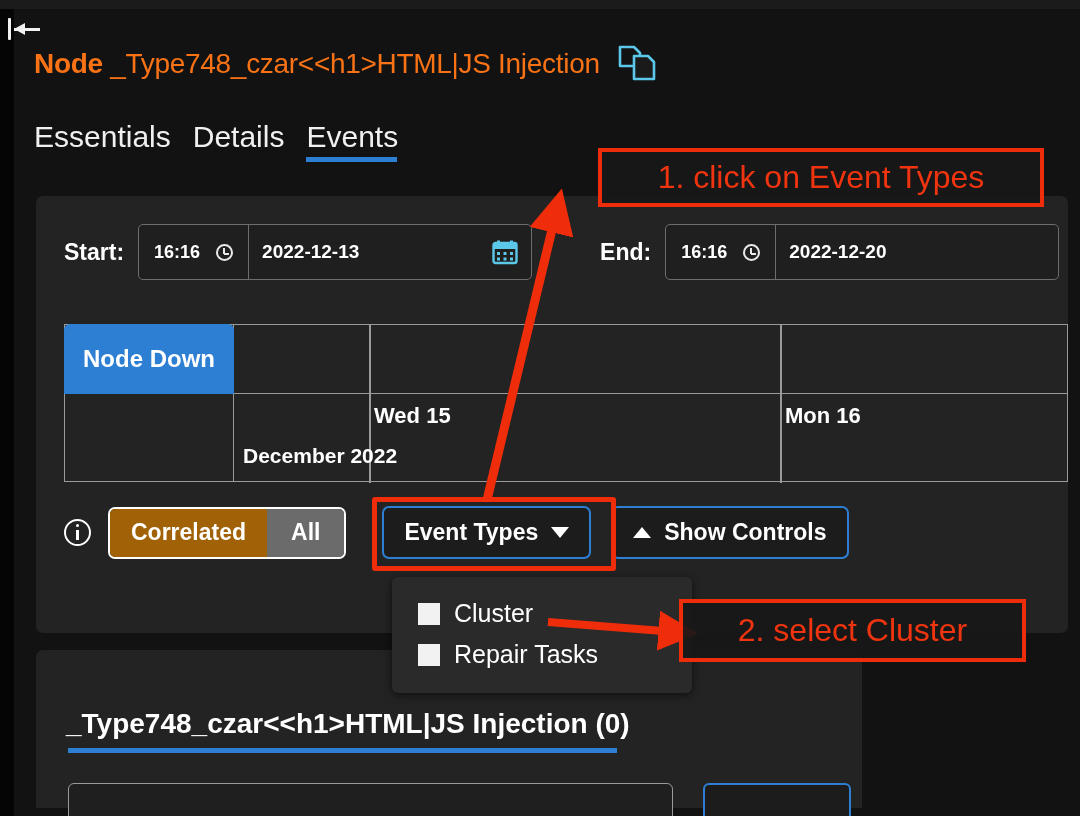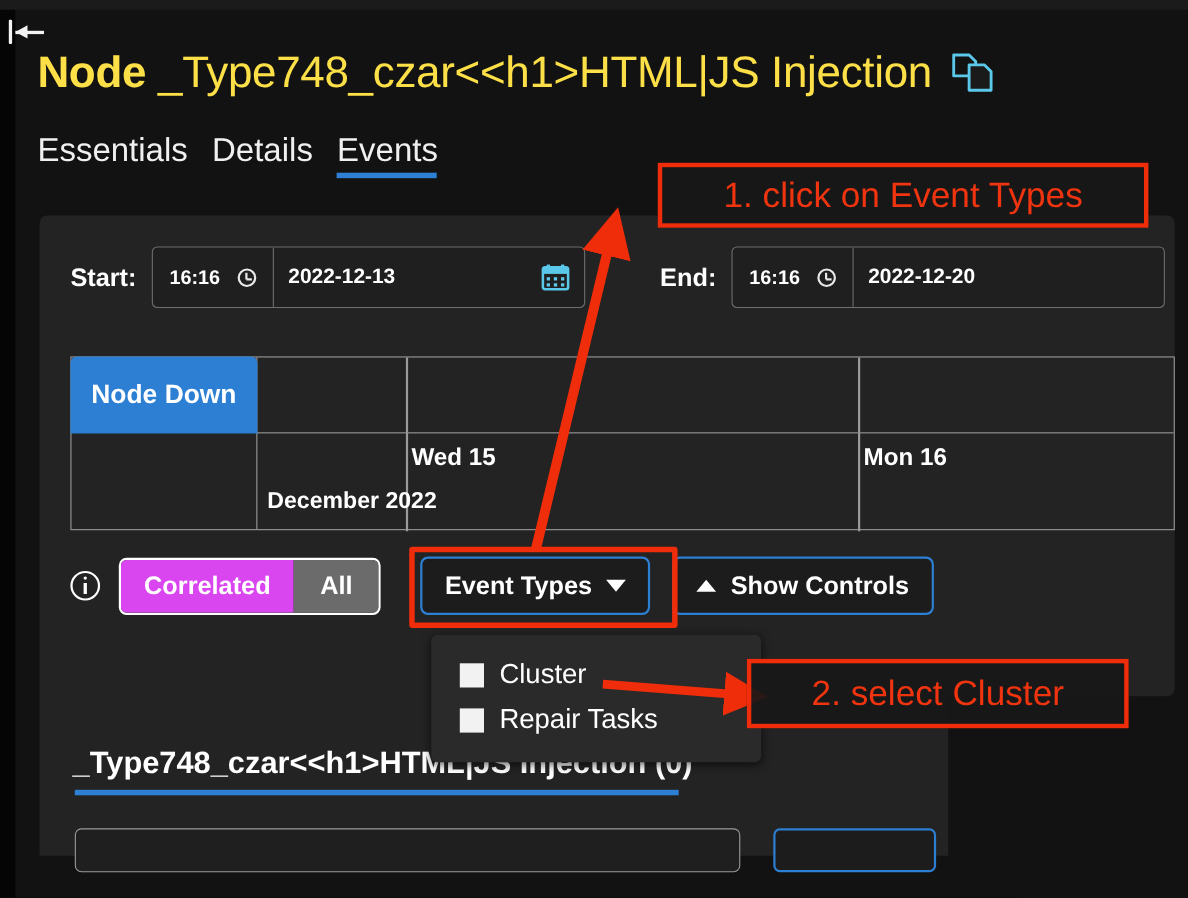--- a/index.html
+++ b/index.html
@@ -34,21 +34,21 @@
     border-top: 6.5px solid transparent; border-bottom: 6.5px solid transparent;
     border-right: 11px solid #f2f2f2;
   }
 
   
   .title-row {
     position: absolute; left: 34px; top: 44px;
     display: flex; align-items: center; gap: 16px;
     white-space: nowrap;
   }
-  .title-text { font-size: 40px; color: #fde047; letter-spacing: -0.3px; }
+  .title-text { font-size: 28px; color: #f97316; letter-spacing: -0.3px; }
   .title-text .bold { font-weight: 700; }
   .title-text .light { font-weight: 400; }
   .copy-icon { width: 44px; height: 40px; position: relative; }
 
   
   .tabs {
     position: absolute; left: 34px; top: 120px;
     display: flex; align-items: flex-end; gap: 22px;
   }
   .tab { font-size: 30px; color: #f0f0f0; padding-bottom: 8px; position: relative; cursor: pointer; }
@@ -111,21 +111,21 @@
   .info-icon {
     width: 27px; height: 27px; border: 2.5px solid #ffffff; border-radius: 50%;
     position: relative; flex: none; margin-right: 17px;
   }
   .info-icon::before { content:""; position:absolute; left: 9.5px; top: 3px; width: 3px; height: 3px; border-radius:50%; background:#fff; }
   .info-icon::after  { content:""; position:absolute; left: 9.5px; top: 8.5px; width: 3px; height: 10px; background:#fff; }
 
   .seg-group { display: flex; border: 2.5px solid #ffffff; border-radius: 7px; overflow: hidden; }
   .seg { height: 48px; display: flex; align-items: center; justify-content: center;
          font-size: 23px; font-weight: 700; color: #ffffff; cursor: pointer; }
-  .seg.on { background: #d946ef; padding: 0 21px; }
+  .seg.on { background: #a16207; padding: 0 21px; }
   .seg.off { background: #6b6b6b; padding: 0 24px; }
 
   .btn-outline {
     height: 53px; display: flex; align-items: center; gap: 13px;
     padding: 0 20px; border: 2px solid #2d7fd3; border-radius: 7px;
     background: #1c1c1c; color: #ffffff; font-size: 23px; font-weight: 700;
     cursor: pointer; white-space: nowrap; text-align: center;
   }
   .caret-down { width: 0; height: 0; border-left: 9px solid transparent; border-right: 9px solid transparent; border-top: 11px solid #ffffff; }
   .caret-up { width: 0; height: 0; border-left: 9px solid transparent; border-right: 9px solid transparent; border-bottom: 11px solid #ffffff; }
@@ -136,21 +136,21 @@
     width: 300px; background: #2a2a2a; border-radius: 6px;
     padding: 16px 0 18px 0; z-index: 30;
     box-shadow: 0 2px 8px rgba(0,0,0,.6);
   }
   .dd-item { display: flex; align-items: center; gap: 14px; padding: 6px 0 6px 26px; cursor: pointer; }
   .dd-box { width: 22px; height: 22px; background: #f2f2f2; flex: none; }
   .dd-label { font-size: 25px; color: #ffffff; }
 
   
   .card2 {
-    position: absolute; left: 36px; top: 620px;
+    position: absolute; left: 36px; top: 650px;
     width: 826px; height: 158px;
     background: #232323; border-radius: 7px 7px 0 0;
   }
   .sec-title {
     position: absolute; left: 30px; top: 58px;
     font-size: 28px; font-weight: 700; color: #ffffff; white-space: nowrap;
   }
   .sec-underline { position: absolute; left: 32px; top: 98px; width: 549px; height: 5px; background: #2d7fd3; }
   .bottom-input {
     position: absolute; left: 32px; top: 133px; width: 605px; height: 40px;

